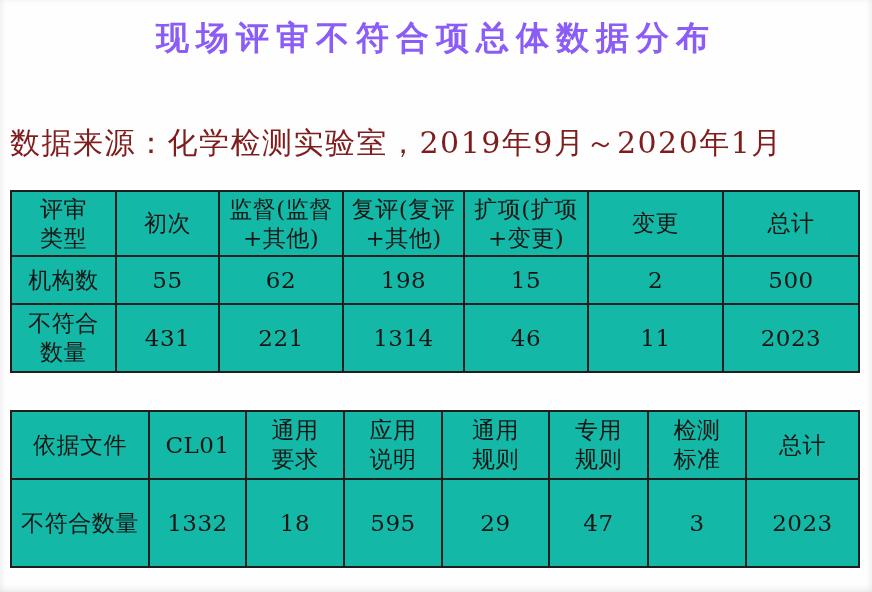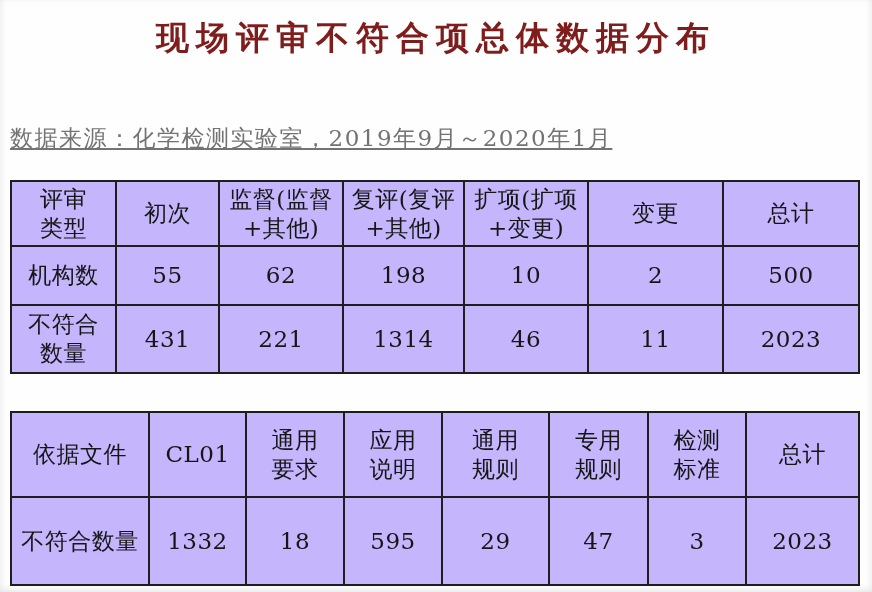--- a/index.html
+++ b/index.html
@@ -26,58 +26,57 @@
     box-shadow: inset 0 -4px 6px rgba(0,0,0,0.05), inset 3px 0 5px rgba(0,0,0,0.03), inset -3px 0 5px rgba(0,0,0,0.03);
   }
   .title {
     margin: 0;
     padding-top: 16px;
     text-align: center;
     font-family: Liberation Mono, monospace;
     font-size: 33px;
     font-weight: bold;
     letter-spacing: 7px;
-    color: #7f1d1d;
+    color: #8b5cf6;
     white-space: nowrap;
   }
   .source-line {
     margin: 62px 0 0 10px;
-    font-size: 23px;
+    font-size: 30px;
     letter-spacing: 1.5px;
-    color: #737373;
+    color: #7f1d1d;
     white-space: nowrap;
-    text-decoration: underline;
   }
   table {
     border-collapse: collapse;
     table-layout: fixed;
     margin-left: 10px;
     width: 848px;
-    background: #c4b5fd;
+    background: #14b8a6;
     padding-left: 12px;
   }
   .table1 { margin-top: 26px; }
   .table2 { margin-top: 37px; }
   th, td {
     border: 2px solid #1e1e1e;
     text-align: center;
     vertical-align: middle;
     font-size: 23px;
     font-weight: normal;
     padding: 0;
     line-height: 1.25;
     white-space: pre-line;
     letter-spacing: 0.5px;
     color: #161616;
     overflow: hidden;
   }
   .table1 tr.hdr    { height: 65px; }
-  .table1 tr.row-a  { height: 59px; }
+  .table1 tr.row-a  { height: 48px; }
   .table1 tr.row-b  { height: 68px; }
-  .table2 tr.hdr    { height: 85px; }
+  .table2 tr.hdr    { height: 68px; }
   .table2 tr.row-a  { height: 88px; }
 </style>
 </head>
 <body>
 
 <div class="page">
 
   <h1 class="title">现场评审不符合项总体数据分布</h1>
 
   <p class="source-line">数据来源：化学检测实验室，2019年9月～2020年1月</p>
@@ -104,21 +103,21 @@
       <th>扩项(扩项
 +变更)</th>
       <th>变更</th>
       <th>总计</th>
     </tr>
     <tr class="row-a">
       <td>机构数</td>
       <td>55</td>
       <td>62</td>
       <td>198</td>
-      <td>10</td>
+      <td>15</td>
       <td>2</td>
       <td>500</td>
     </tr>
     <tr class="row-b">
       <td>不符合
 数量</td>
       <td>431</td>
       <td>221</td>
       <td>1314</td>
       <td>46</td>

